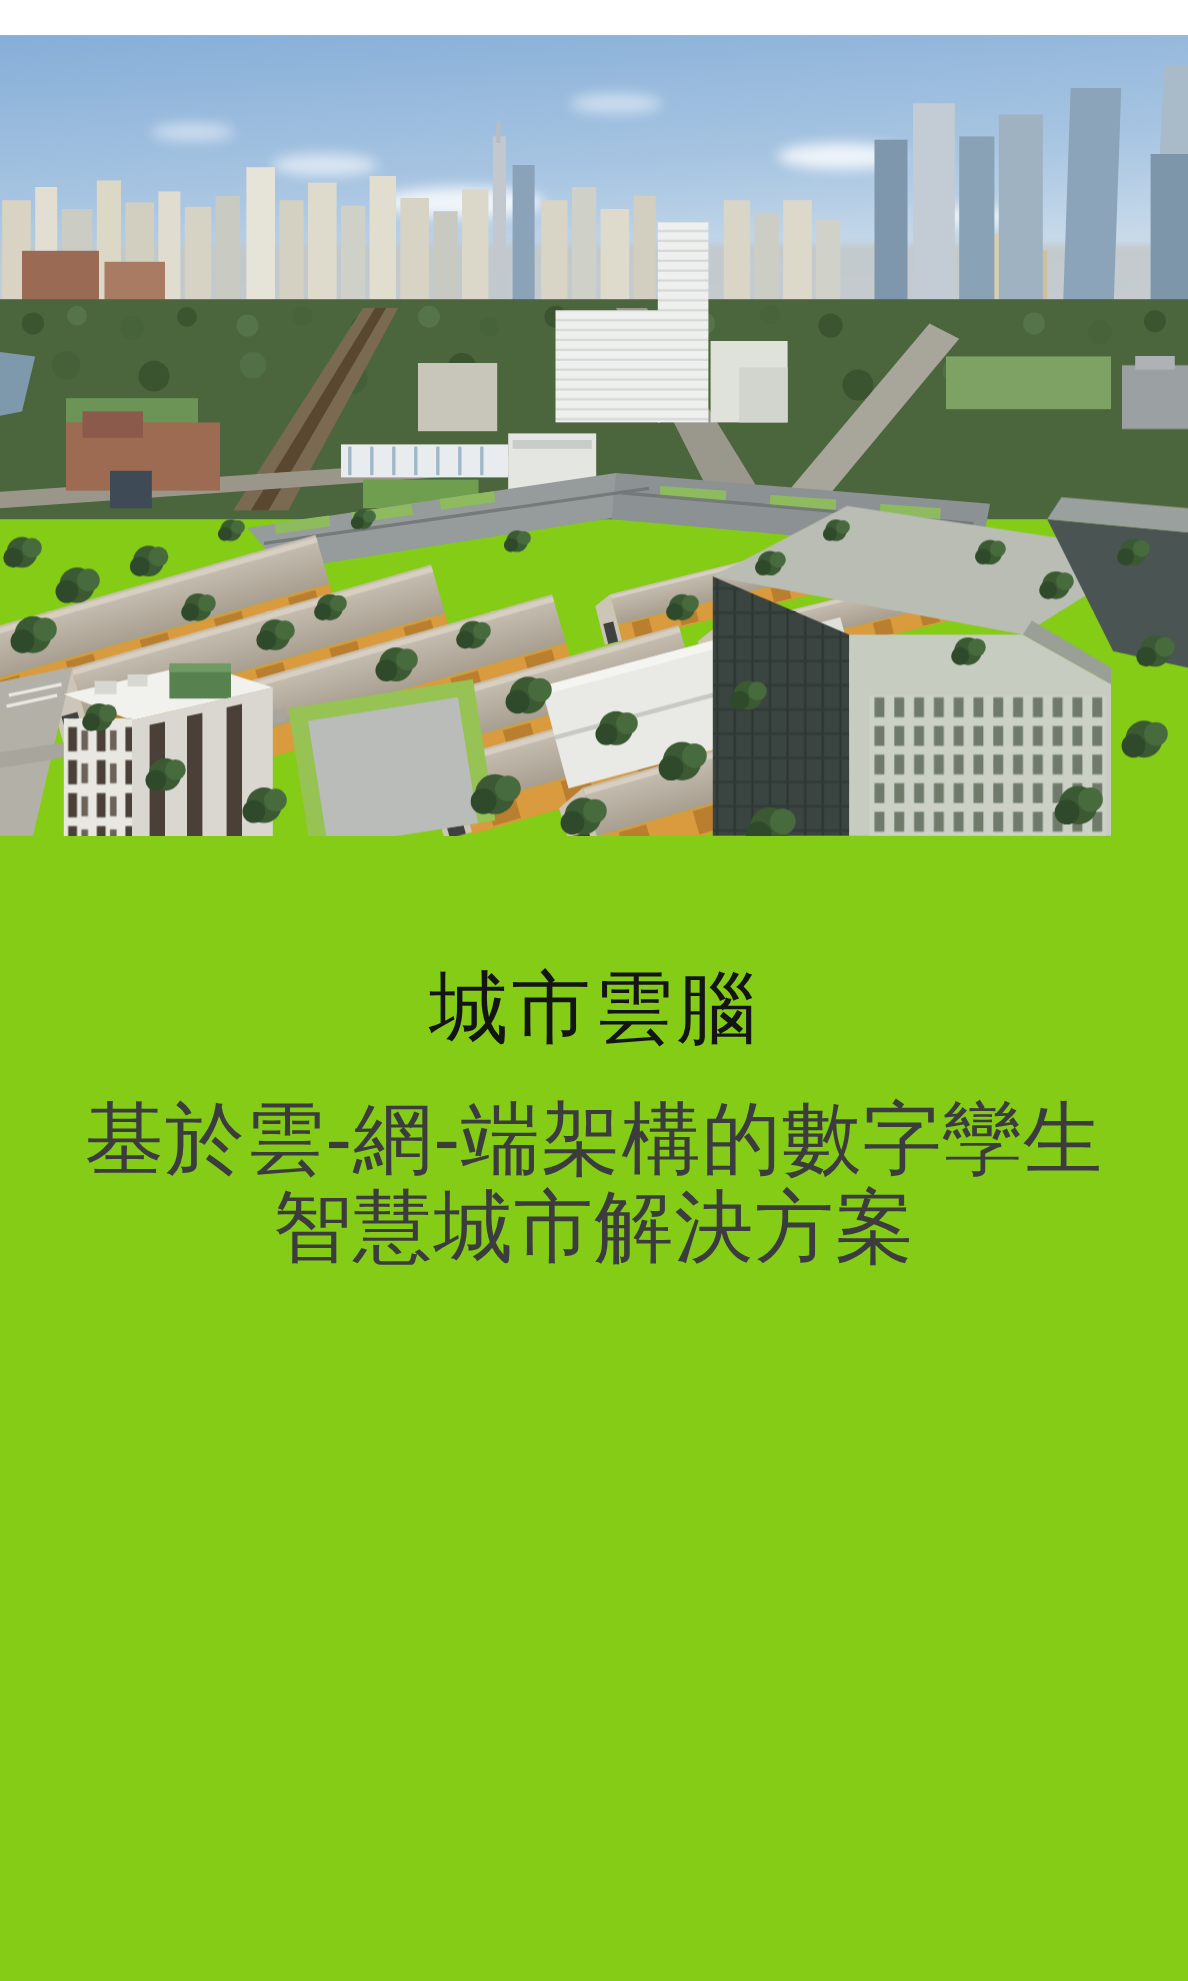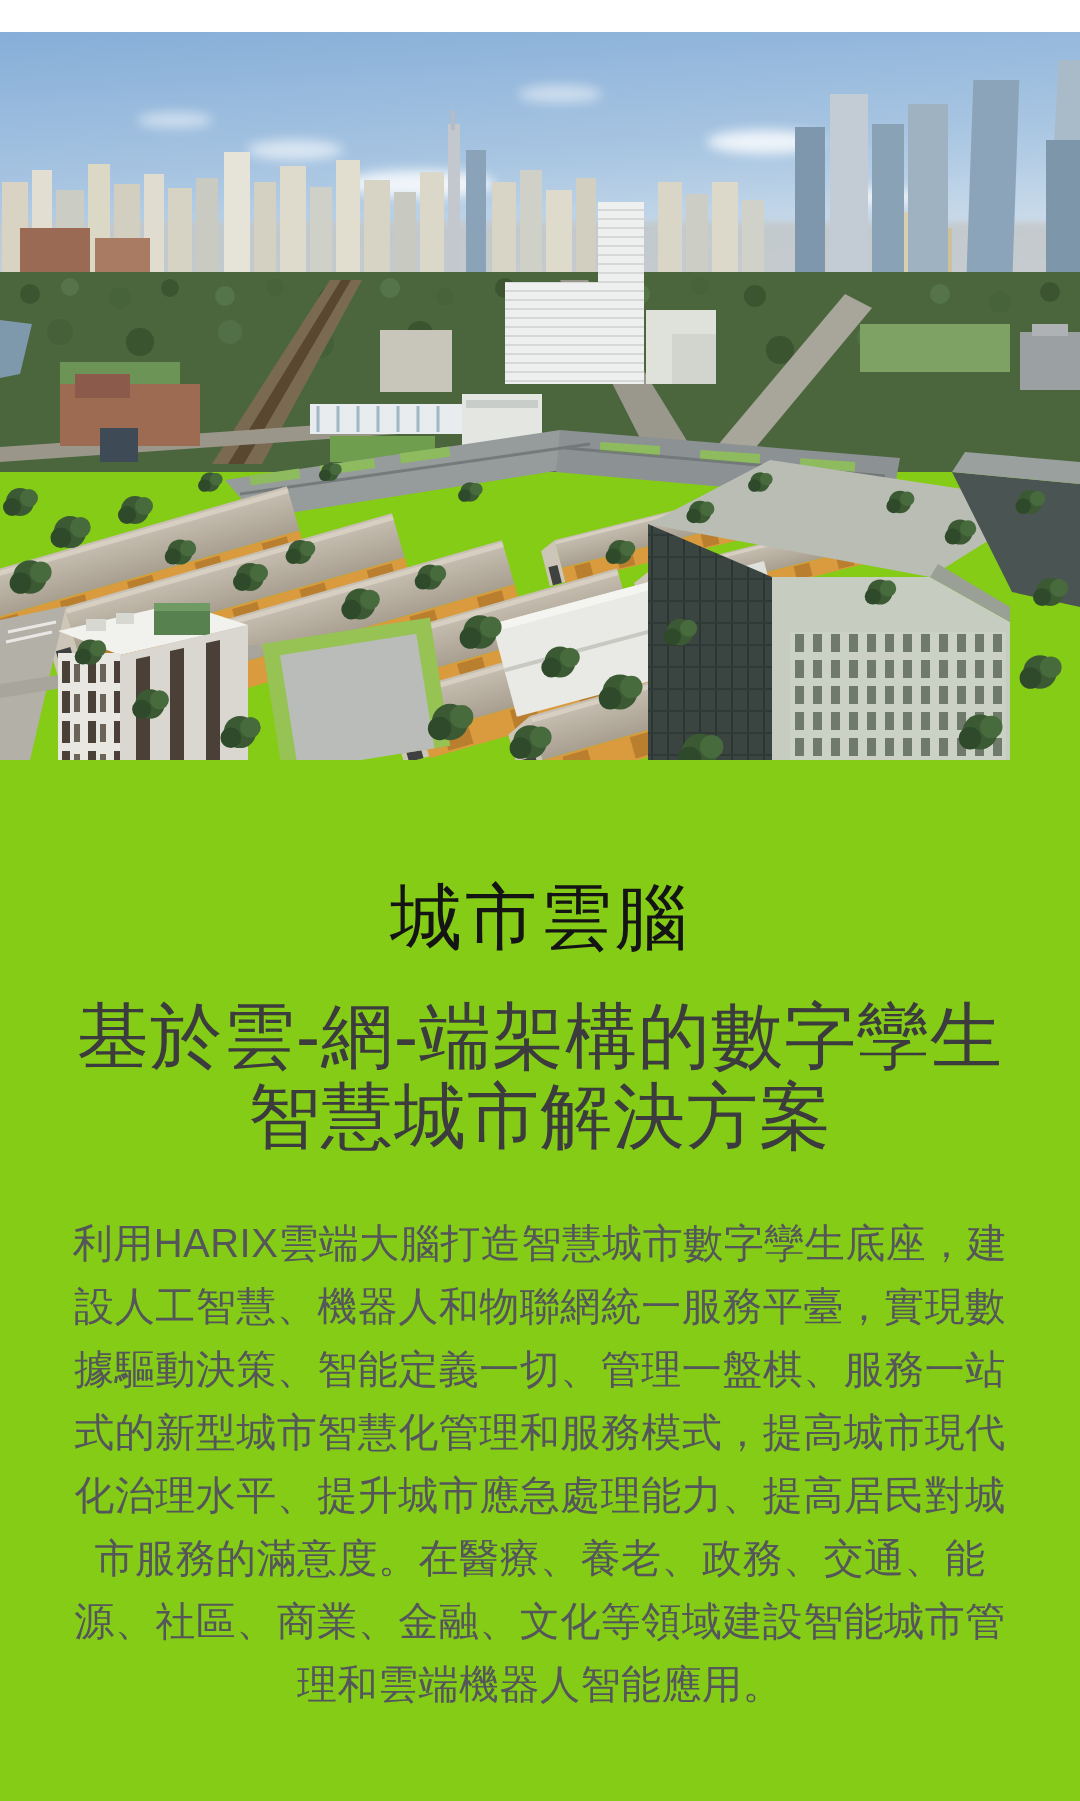--- a/index.html
+++ b/index.html
@@ -328,15 +328,14 @@
         <use href="#tree" transform="translate(330,440) scale(0.65)"></use>
         <use href="#tree" transform="translate(470,460) scale(0.7)"></use>
         <use href="#tree" transform="translate(90,620) scale(0.9)"></use>
         <use href="#tree" transform="translate(700,720) scale(1.3)"></use>
       </g>
     </svg>
   </div>
 
   <h1 class="title">城市雲腦</h1>
   <h2 class="subtitle">基於雲-網-端架構的數字孿生智慧城市解決方案</h2>
-  <p class="body-text">利用HARIX雲端大腦打造智慧城市數字孿生底座，建設人工智慧、機器人和物聯網統一服務平臺，實現數據驅動決策、智能定義一切、管理一盤棋、服務一站式的新型城市智慧化管理和服務模式，提高城市現代化治理水平、提升城市應急處理能力、提高居民對城市服務的滿意度。在醫療、養老、政務、交通、能源、社區、商業、金融、文化等領域建設智能城市管理和雲端機器人智能應用。</p>
 
 </div>
 
 </body></html>

